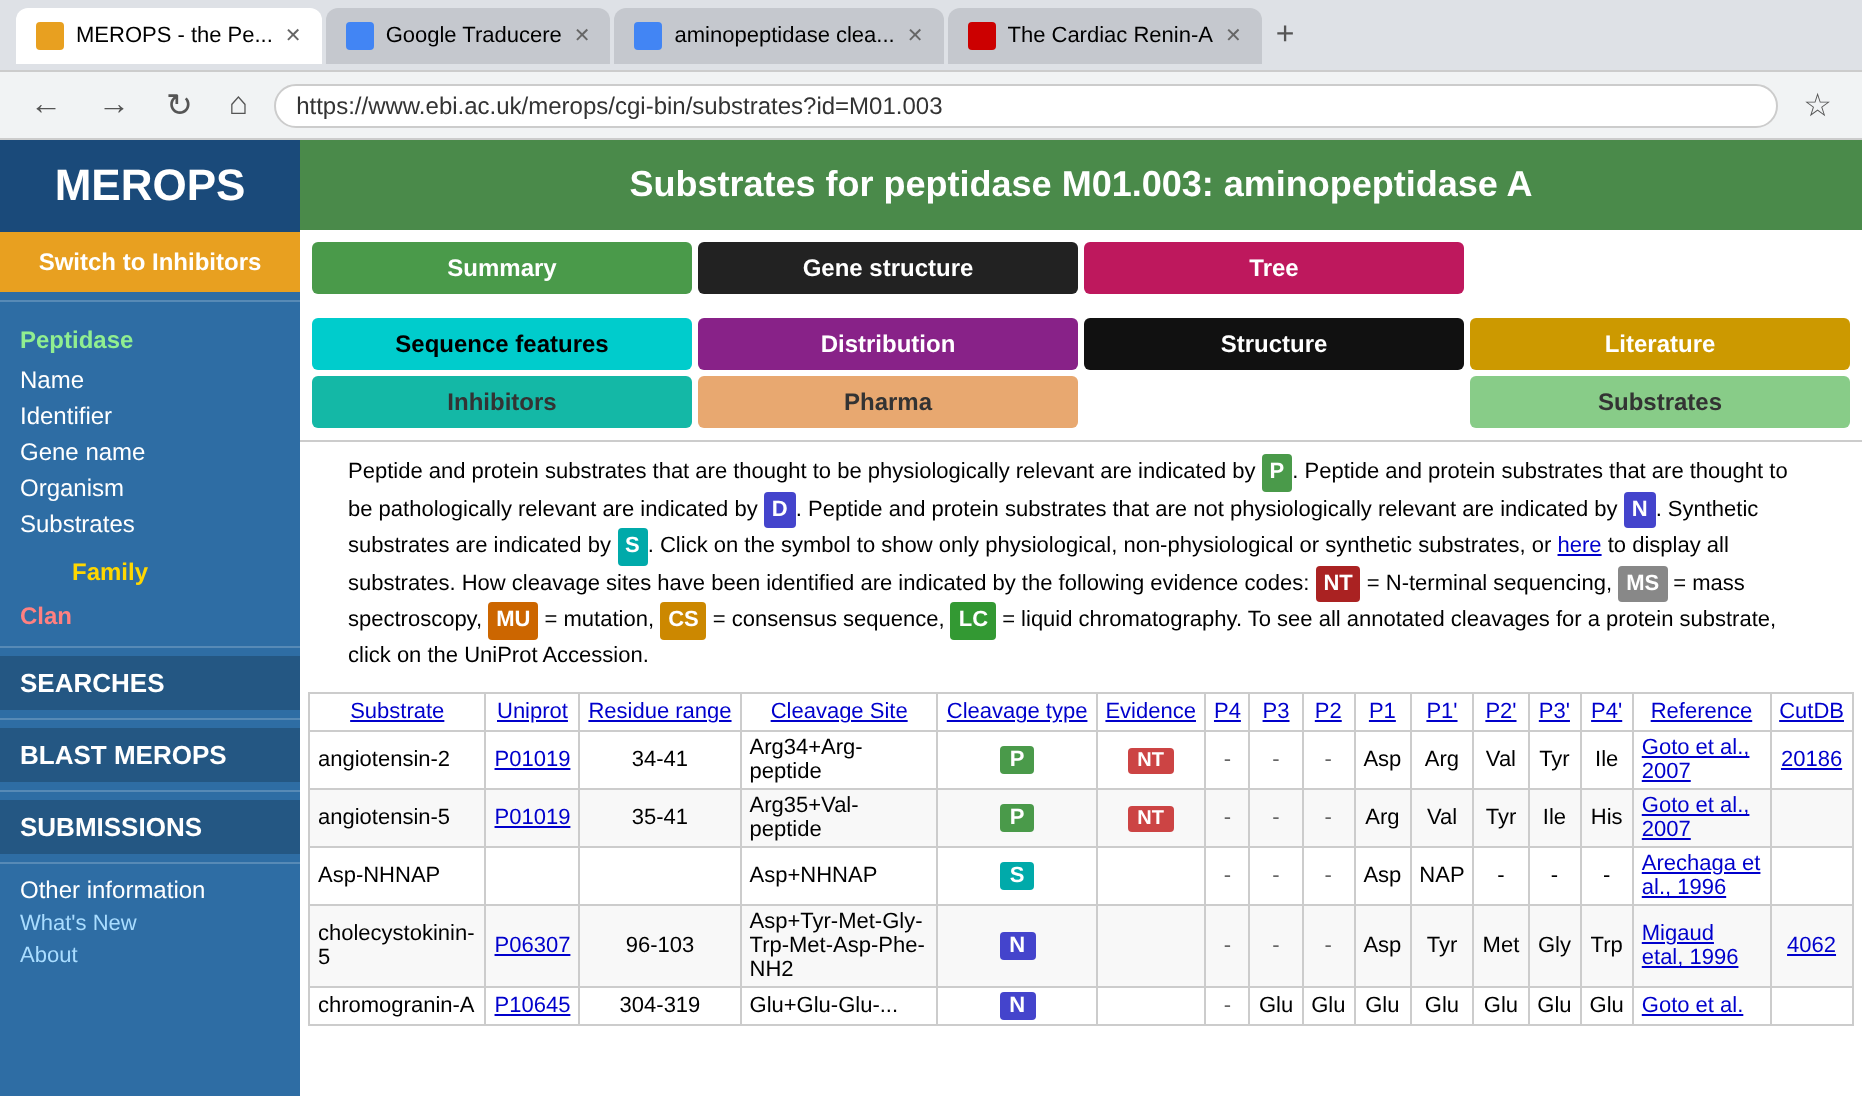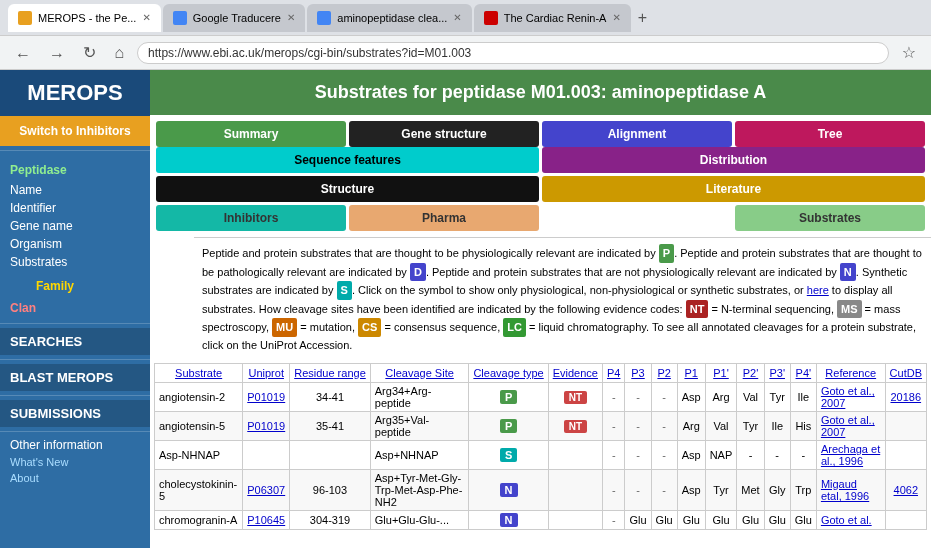--- a/index.html
+++ b/index.html
@@ -50,21 +50,21 @@
     .nav-tab.black { background: #111; }
     .nav-tab.gold { background: #cc9900; }
     .nav-tab.gray { background: #14b8a6; color: #333; }
     .nav-tab.peach { background: #e8a870; color: #333; }
     .nav-tab.lightgreen { background: #88cc88; color: #333; }
 
     .nav-tabs-row2 { display: grid; grid-template-columns: repeat(4, 1fr); gap: 3px; padding: 0 6px 3px; }
     .nav-tabs-row3 { display: grid; grid-template-columns: repeat(4, 1fr); gap: 3px; padding: 0 6px 6px; }
 
     
-    .desc-text { padding: 6px 8px; font-size: 11px; line-height: 1.5; color: #000; border-top: 1px solid #ccc; margin-left: 44px; }
+    .desc-text { padding: 6px 24px; font-size: 11px; line-height: 1.5; color: #000; border-top: 1px solid #ccc; }
     .badge { display: inline-block; padding: 1px 4px; border-radius: 2px; font-weight: bold; font-size: 11px; color: #fff; }
     .badge-green { background: #4a9a4a; }
     .badge-blue { background: #4444cc; }
     .badge-cyan { background: #00aaaa; }
     .badge-orange { background: #cc6600; }
     .badge-gray { background: #888; }
     .badge-red { background: #aa2222; }
 
     
     .substrate-table { width: 100%; border-collapse: collapse; font-size: 11px; margin-top: 4px; }
@@ -143,25 +143,24 @@
     <div class="sidebar-bottom-item">What's New</div>
     <div class="sidebar-bottom-item">About</div>
   </div>
 
   <div class="main-content">
     <div class="page-title">Substrates for peptidase M01.003: aminopeptidase A</div>
 
     <div class="nav-tabs">
       <div class="nav-tab green">Summary</div>
       <div class="nav-tab dark">Gene structure</div>
-      <div class="nav-tab blue">Alignment</div>
       <div class="nav-tab darkred">Tree</div>
     </div>
 
-    <div class="nav-tabs-row2" style="display:grid;grid-template-columns:repeat(2,1fr);gap:3px;padding:0 6px 3px;">
+    <div class="nav-tabs-row2" style="display:grid;grid-template-columns:repeat(4,1fr);gap:3px;padding:12px 6px 3px;">
       <div class="nav-tab cyan">Sequence features</div>
       <div class="nav-tab purple">Distribution</div>
       <div class="nav-tab black">Structure</div>
       <div class="nav-tab gold">Literature</div>
     </div>
 
     <div class="nav-tabs-row3" style="display:grid;grid-template-columns:repeat(4,1fr);gap:3px;padding:0 6px 6px;">
       <div class="nav-tab gray">Inhibitors</div>
       <div class="nav-tab peach">Pharma</div>
       <div class="nav-tab" style="background:#fff;"></div>

